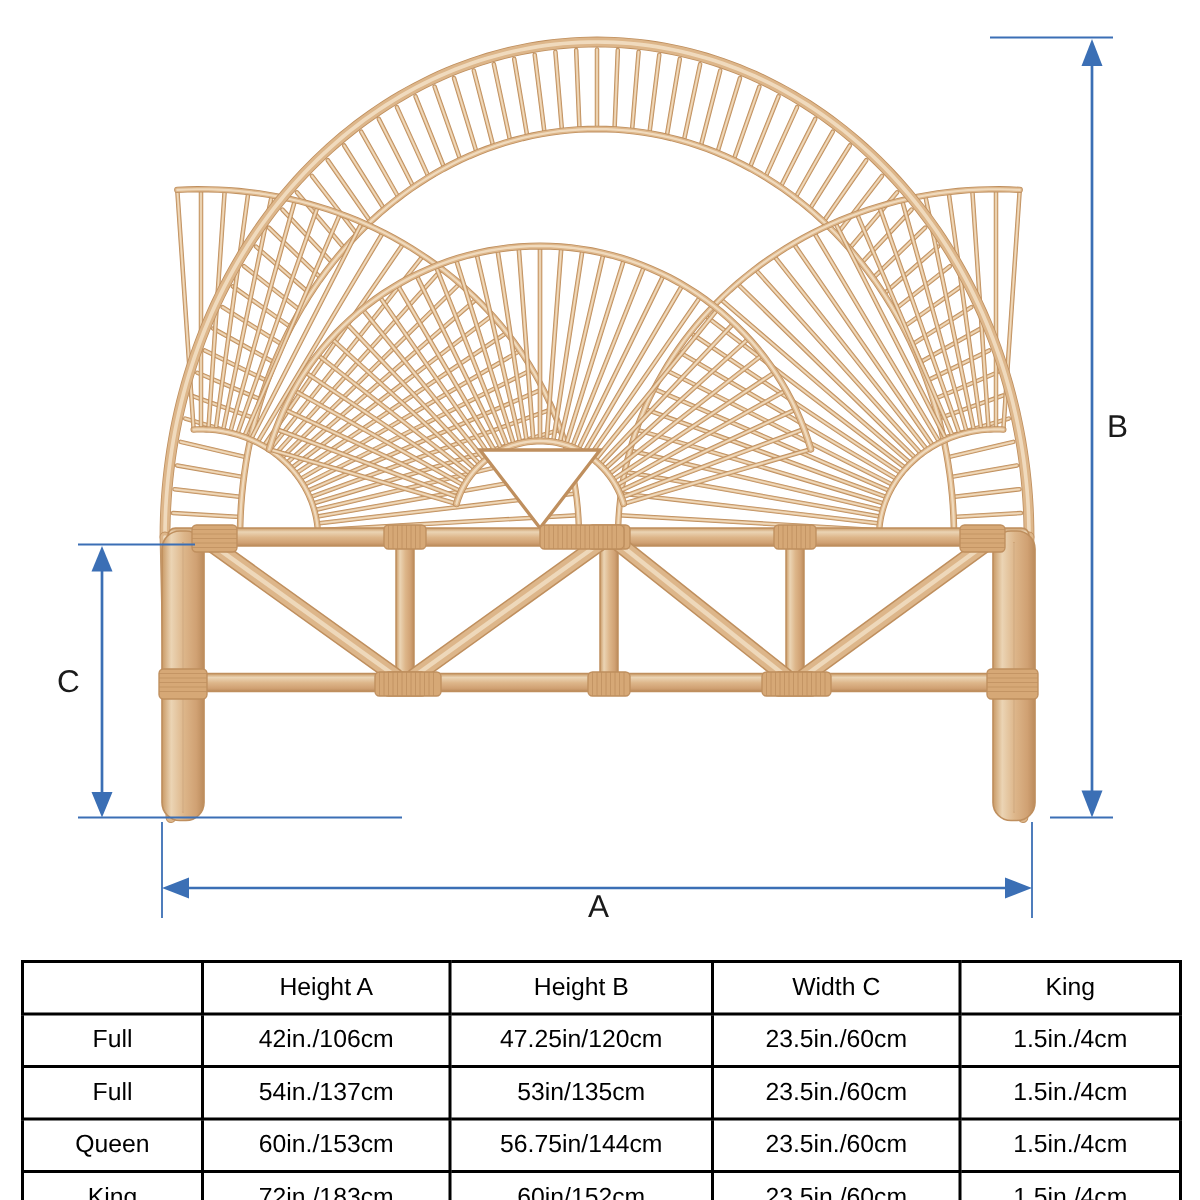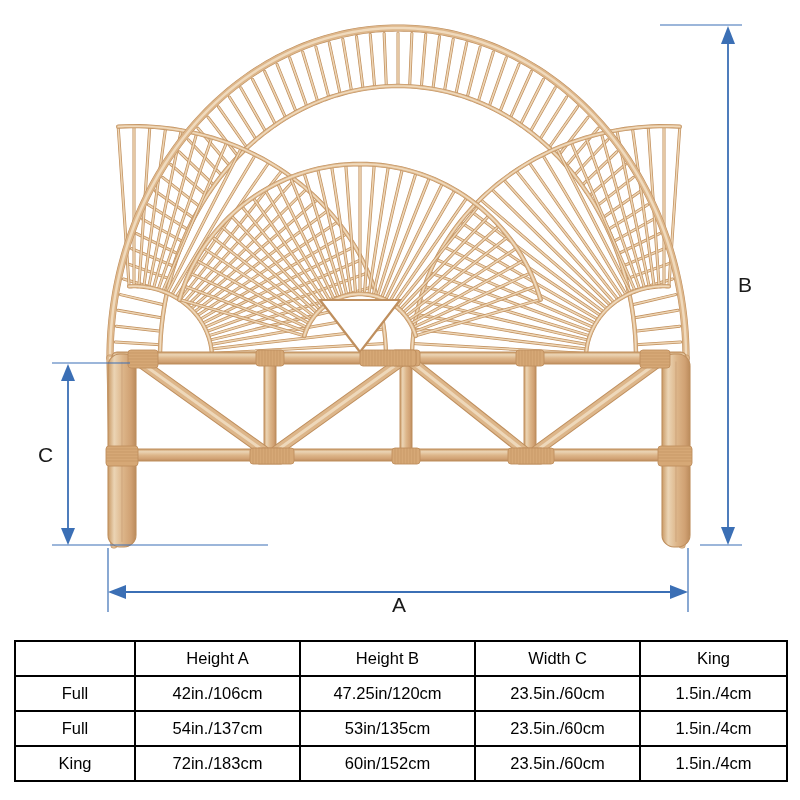--- a/index.html
+++ b/index.html
@@ -802,20 +802,27 @@
           <td>1.5in./4cm</td>
         </tr>
         <tr>
           <td>Full</td>
           <td>54in./137cm</td>
           <td>53in/135cm</td>
           <td>23.5in./60cm</td>
           <td>1.5in./4cm</td>
         </tr>
         <tr>
+          <td>Queen</td>
+          <td>60in./153cm</td>
+          <td>56.75in/144cm</td>
+          <td>23.5in./60cm</td>
+          <td>1.5in./4cm</td>
+        </tr>
+        <tr>
           <td>King</td>
           <td>72in./183cm</td>
           <td>60in/152cm</td>
           <td>23.5in./60cm</td>
           <td>1.5in./4cm</td>
         </tr>
       </tbody>
     </table>
   </div>
 

